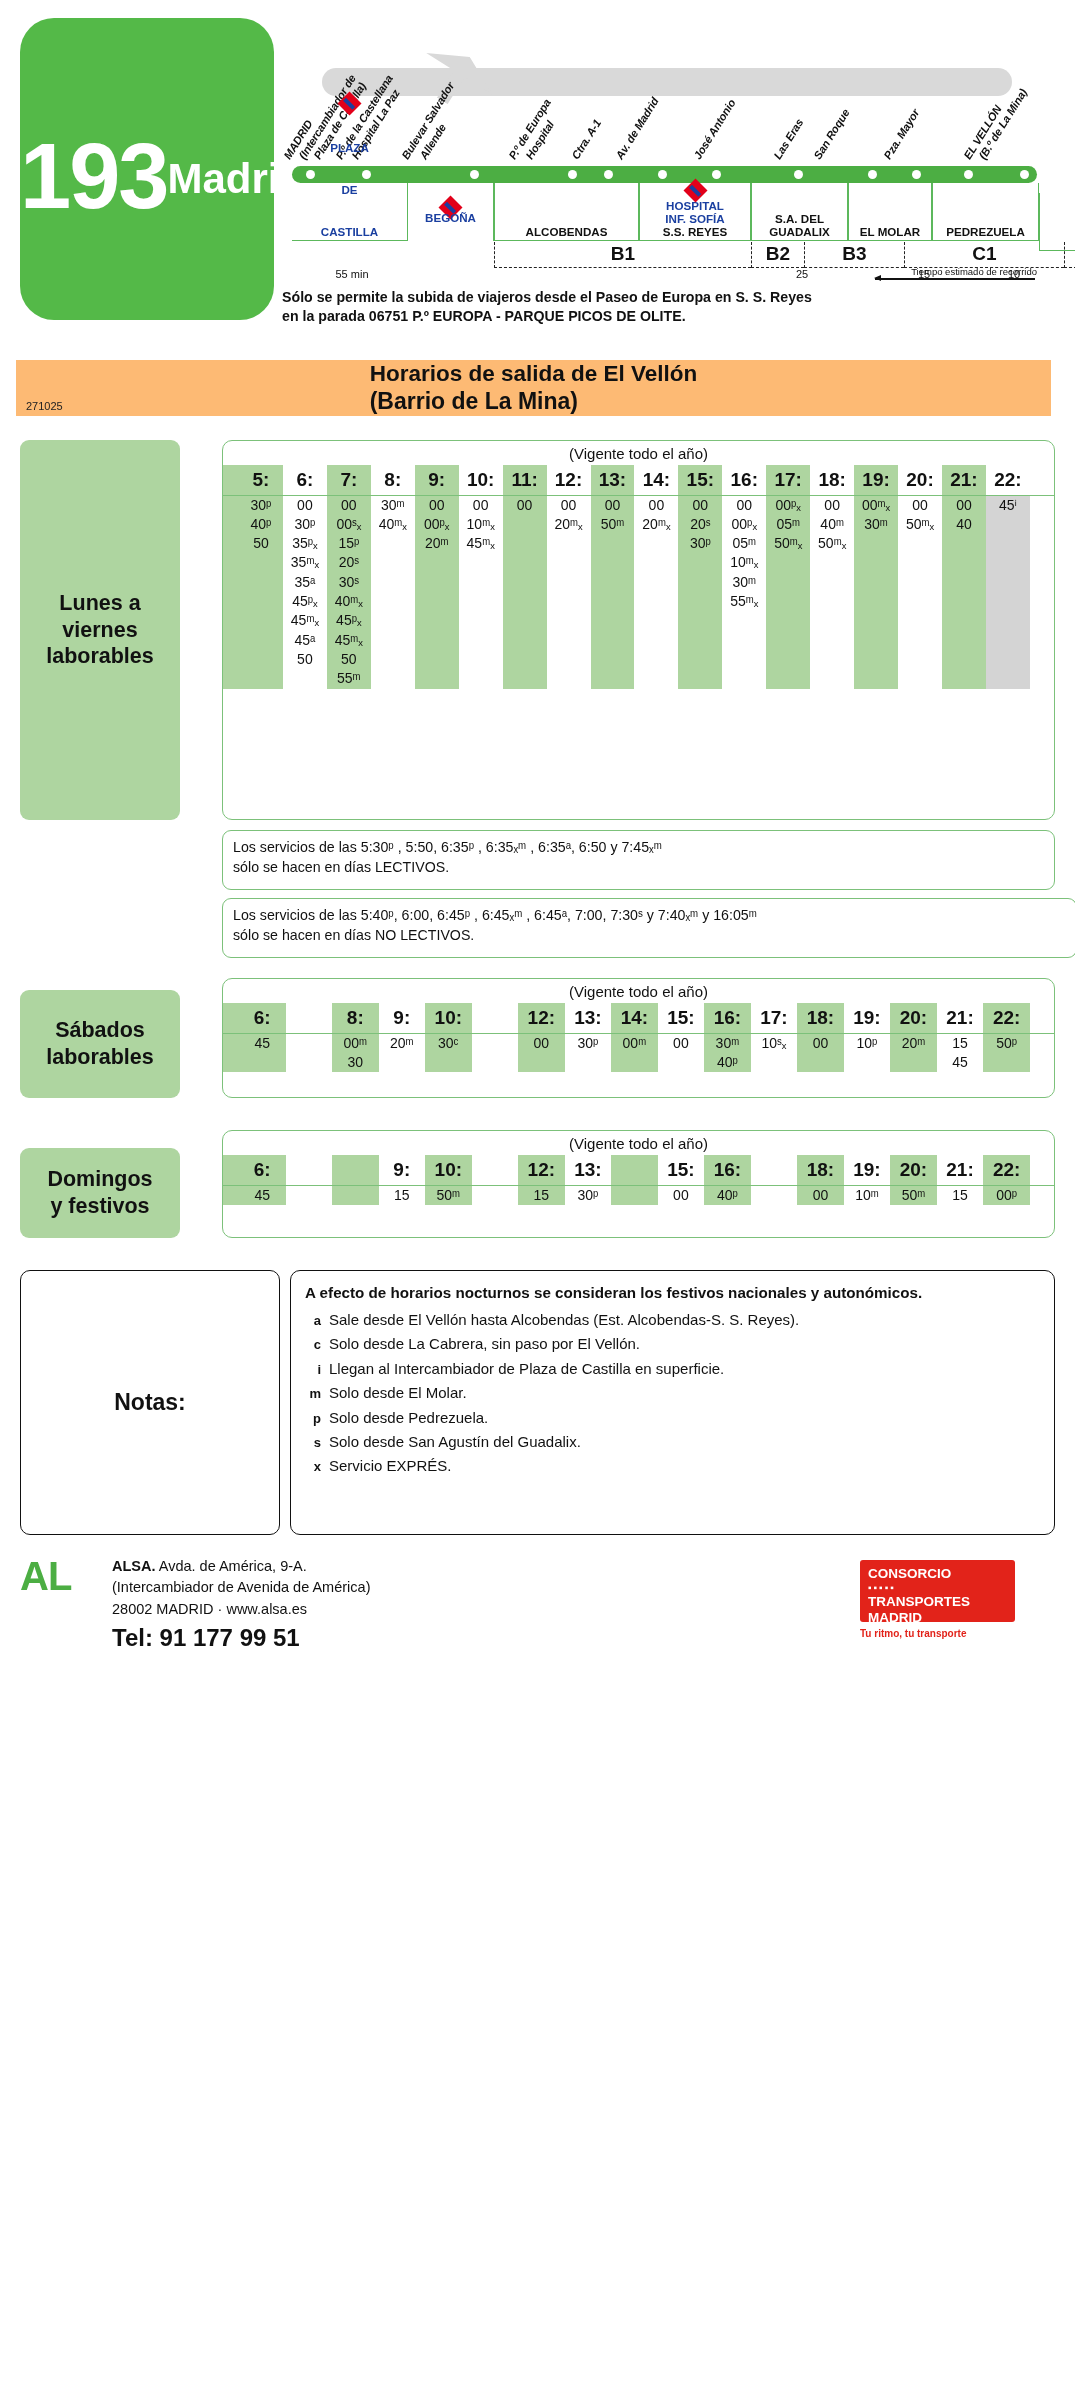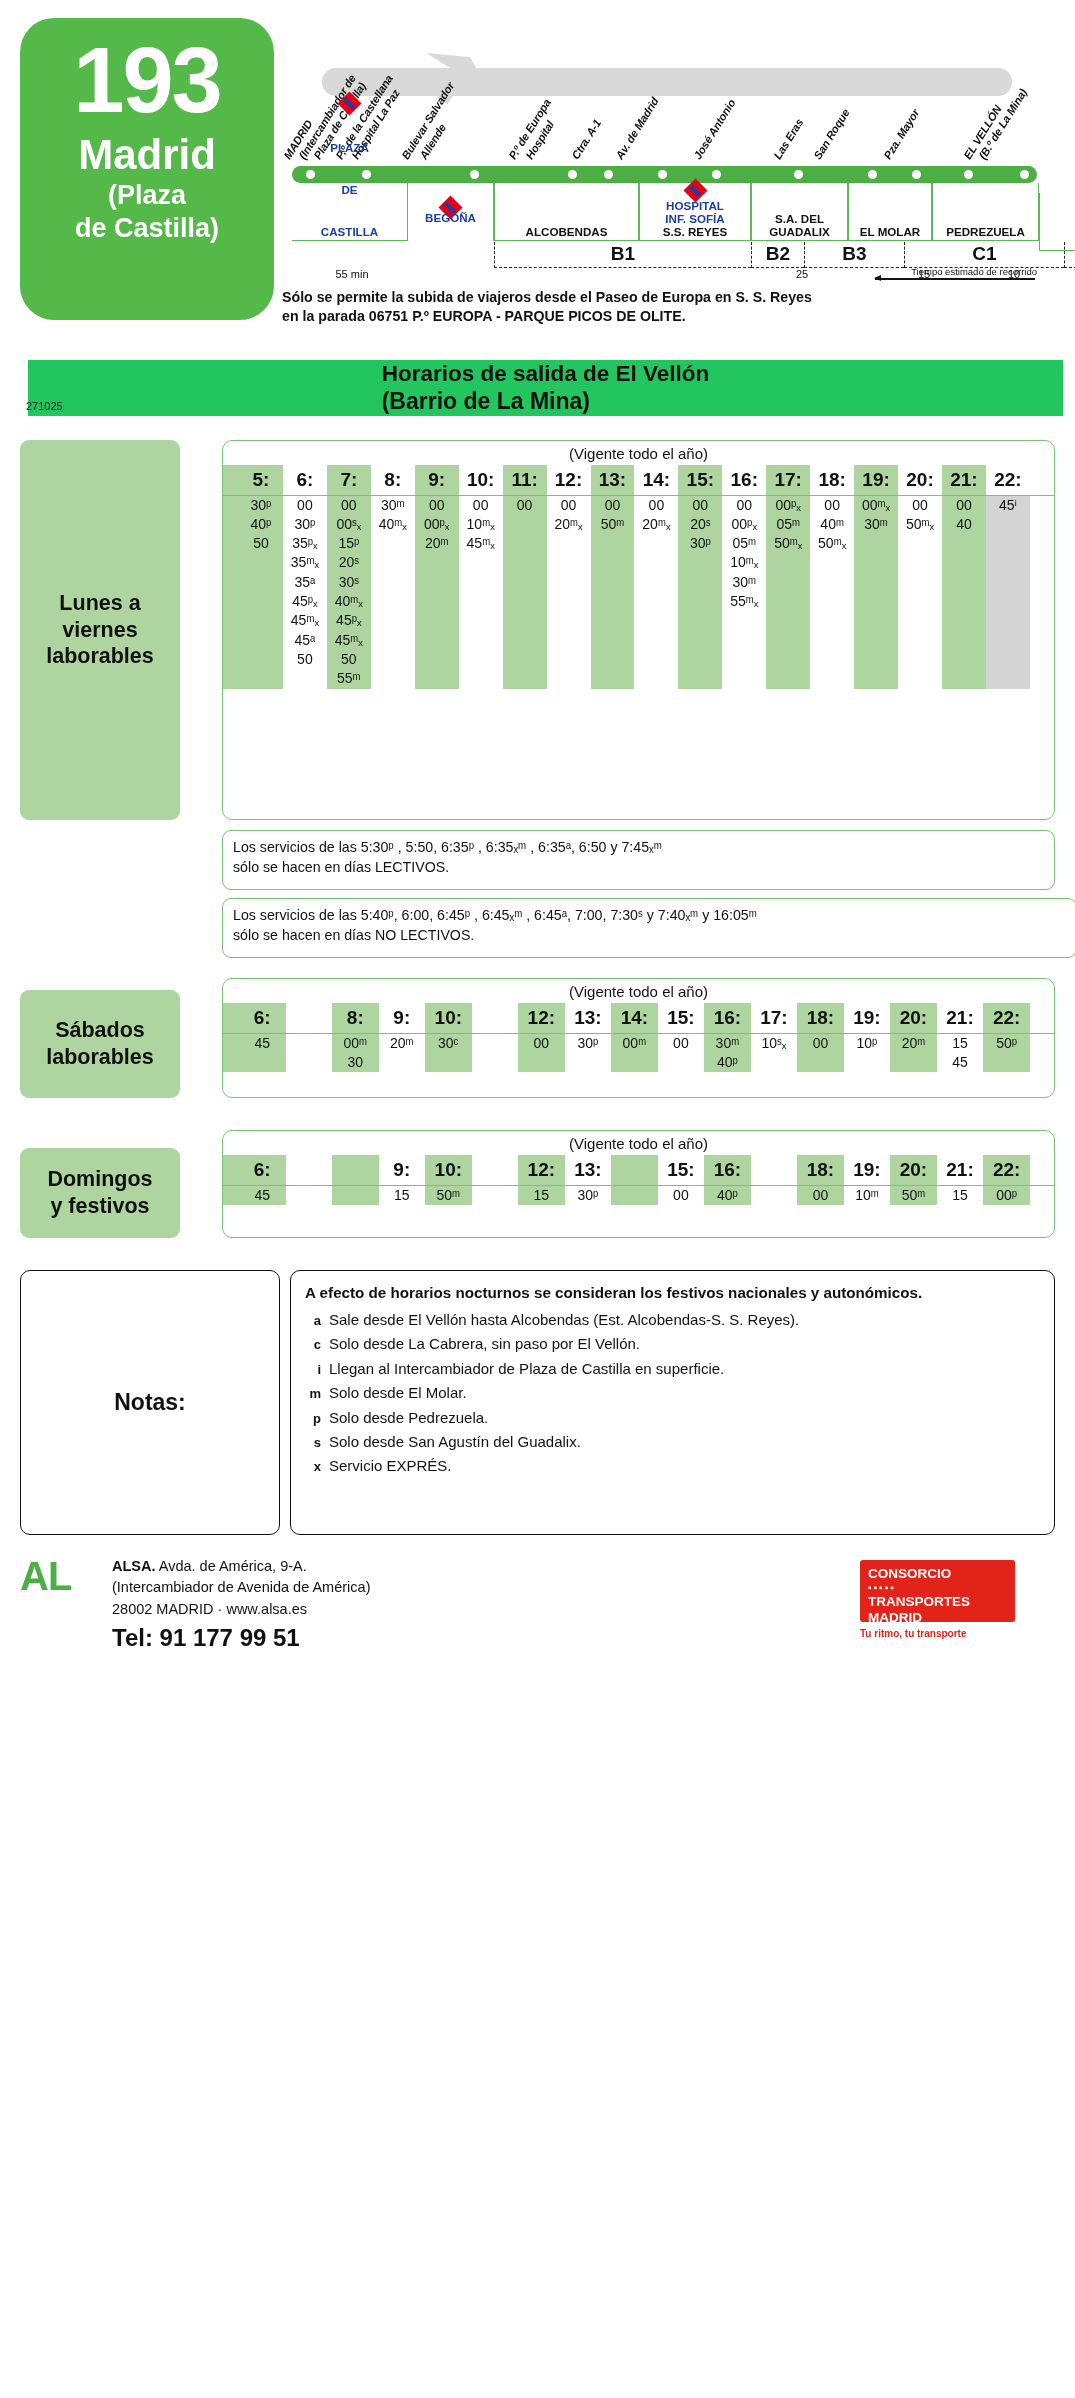--- a/index.html
+++ b/index.html
@@ -16,21 +16,21 @@
   
   .header { position:relative; height:330px; }
 
   .route-badge{
     position:absolute; left:20px; top:18px;
     width:254px; height:302px;
     background:#54b948;
     border-radius:34px;
     color:#fff;
     text-align:center;
-    display:flex; flex-direction:column;
+    display:flex; flex-direction:row;
     align-items:center; justify-content:flex-start;
     padding-top:16px;
   }
   .route-number{ font-size:92px; font-weight:bold; line-height:1.02; letter-spacing:-2px; }
   .route-city{ font-size:42px; font-weight:bold; line-height:1.1; margin-top:4px;}
   .route-sub{ font-size:27px; font-weight:bold; line-height:1.15; margin-top:2px;}
 
   
   .diagram{ position:absolute; left:282px; top:10px; right:8px; height:300px; }
 
@@ -112,22 +112,22 @@
     border-right:7px solid #111;
   }
 
   .notice{
     position:absolute; left:282px; top:288px;
     font-size:14.2px; font-weight:bold; line-height:1.35;
   }
 
   
   .titlebar{
-    position:absolute; left:28px; top:360px; width:1035px; height:56px;
-    background:#22c55e;
+    position:absolute; left:16px; top:360px; width:1035px; height:56px;
+    background:#fdba74;
     display:flex; align-items:center; justify-content:center;
   }
   .titlebar .t1{ font-size:22.5px; font-weight:bold; text-align:center; line-height:1.18;}
   .titlebar .t2{ font-size:23px; font-weight:bold;}
   .doccode{
     position:absolute; left:26px; top:400px;
     font-size:11px; color:#222;
   }
 
   

